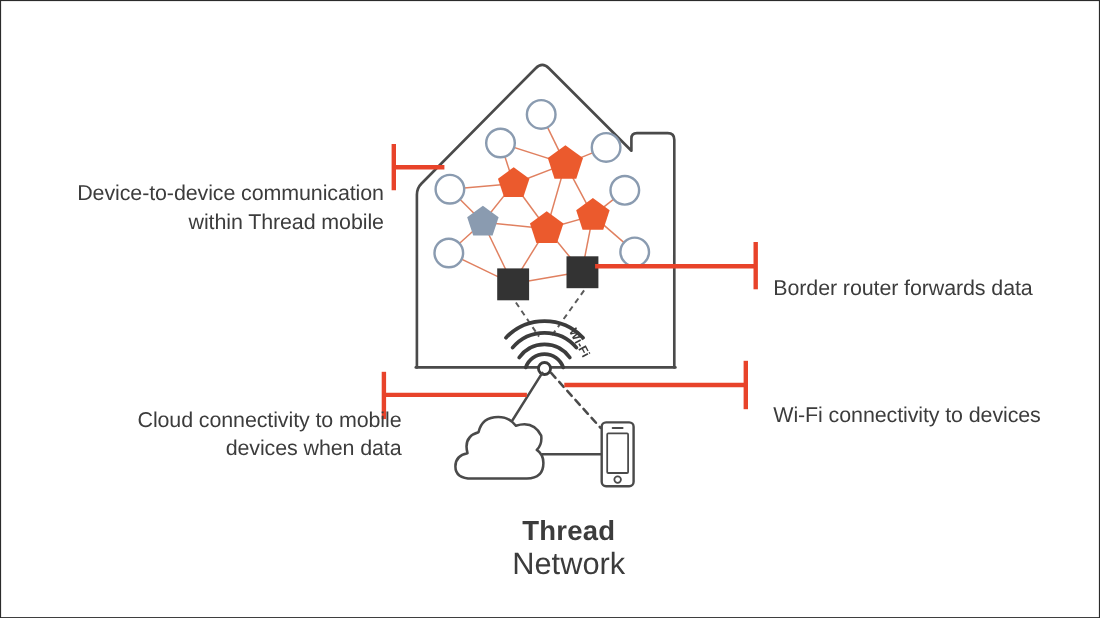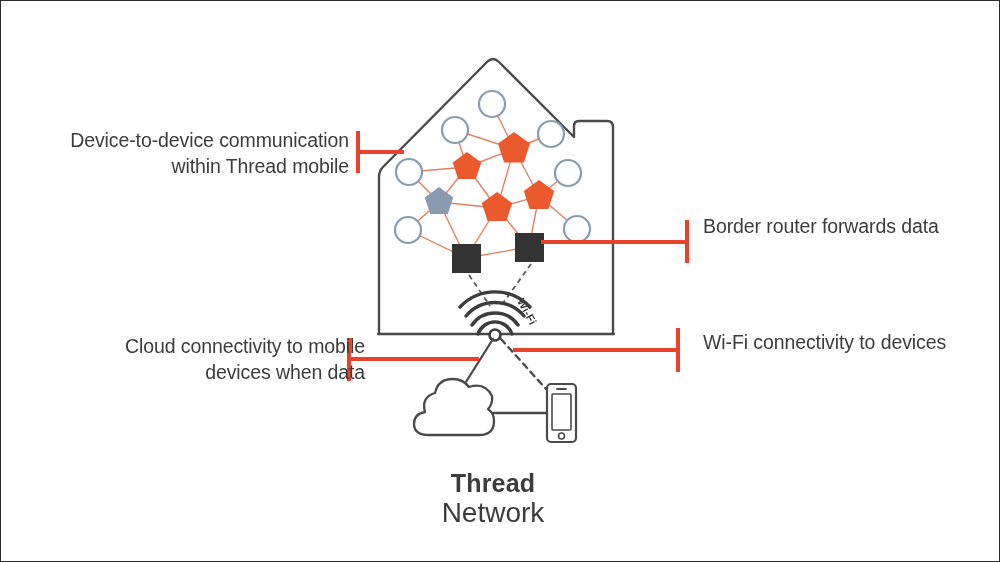--- a/index.html
+++ b/index.html
@@ -29,32 +29,33 @@
     height: 562px;
   }
   .lbl {
     position: absolute;
     font-family: "Liberation Sans", sans-serif;
     font-size: 19.5px;
     line-height: 26px;
     color: #3c3c3c;
     letter-spacing: -0.1px;
     white-space: nowrap;
+    margin-top: 36px;
   }
   .lbl-right-align { text-align: right; }
   .lbl-left-align  { text-align: left; }
 
   #lbl-device      { left: 18px;  top: 126px; width: 330px; }
   #lbl-cloud       { left: 34px;  top: 332px; width: 330px; text-align: right; }
   #lbl-border      { left: 702px; top: 212px; width: 290px; }
   #lbl-wifi        { left: 702px; top: 328px; width: 290px; }
 
   #title-block {
     position: absolute;
-    left: 392px;
+    left: 416px;
     top: 468px;
     width: 200px;
     text-align: center;
     color: #3c3c3c;
   }
   .title-main {
     display: block;
     font-size: 25px;
     line-height: 29px;
     font-weight: bold;

